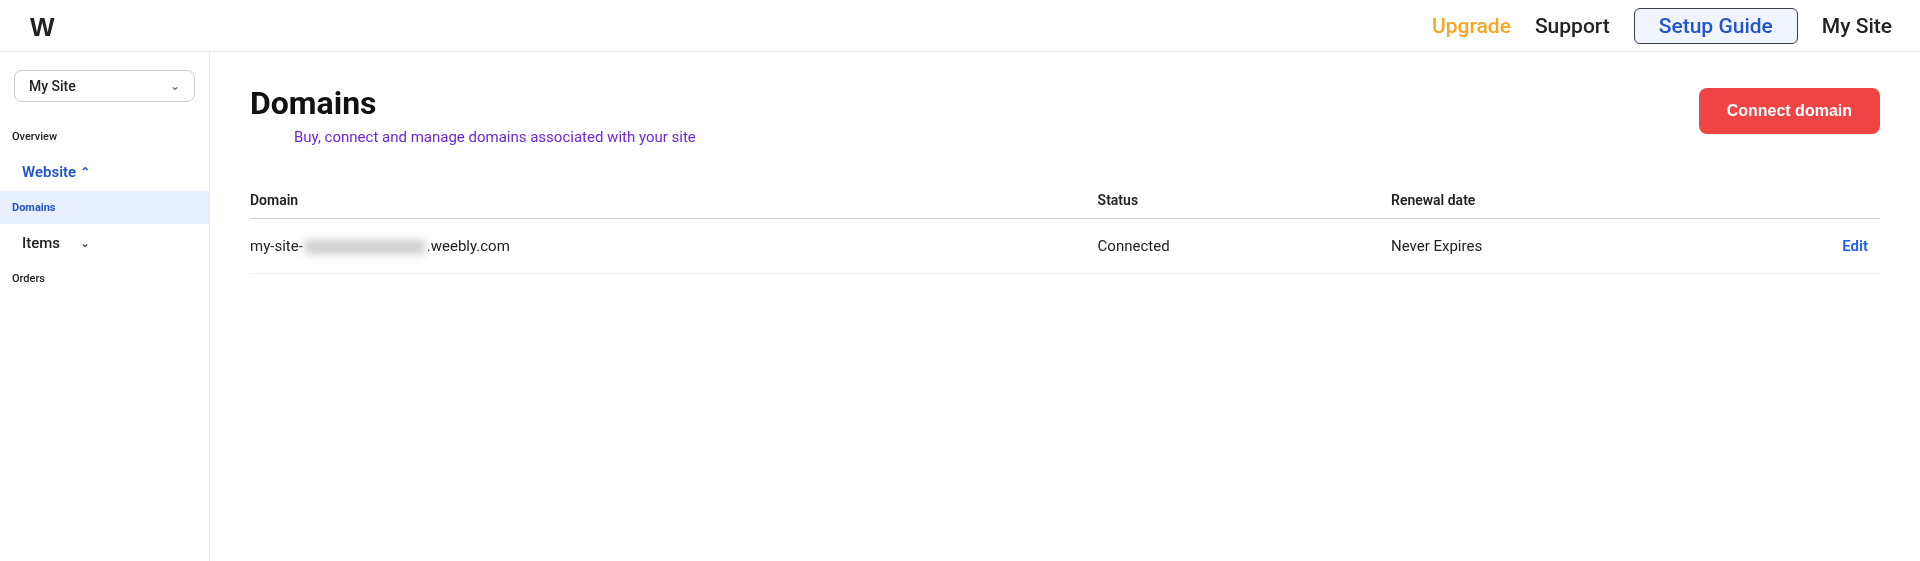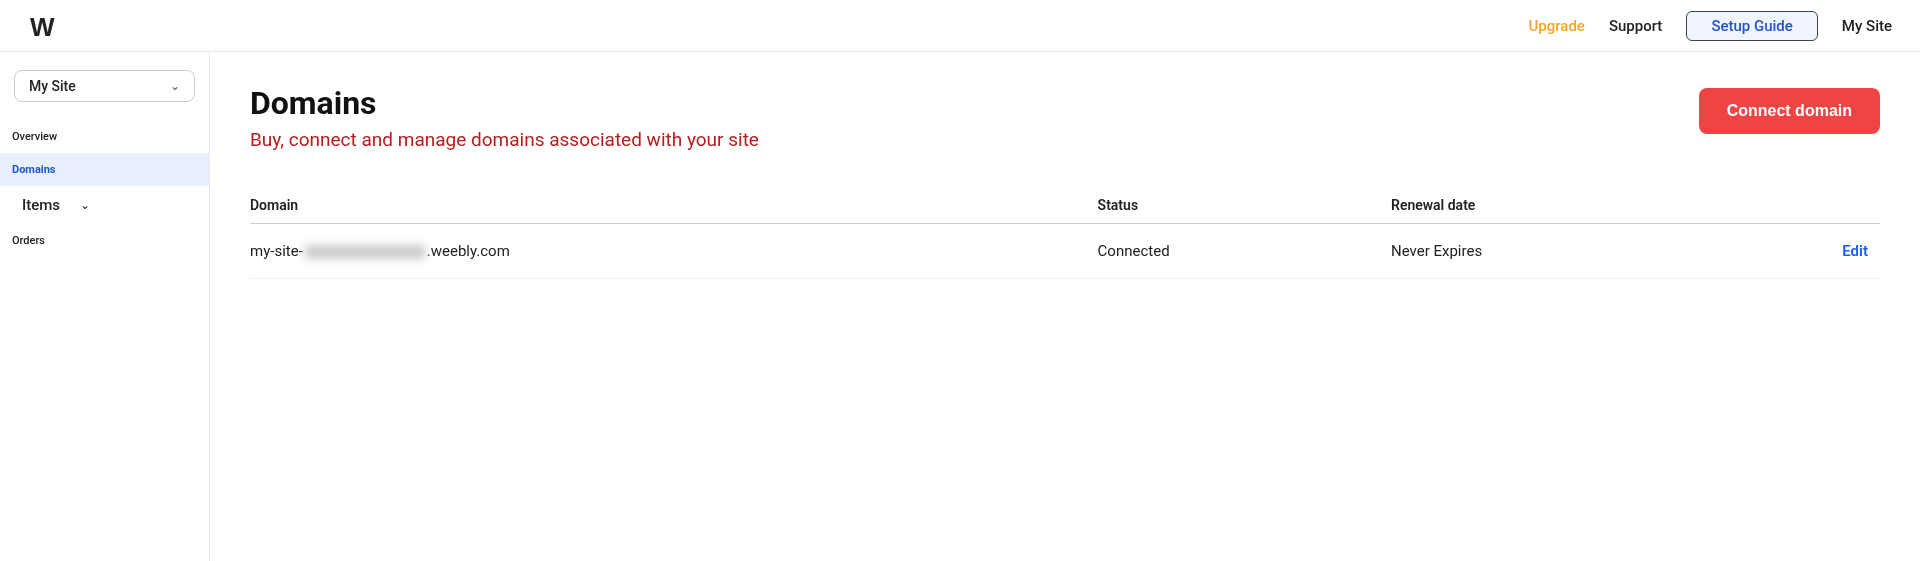--- a/index.html
+++ b/index.html
@@ -22,21 +22,21 @@
     .topnav-logo svg {
       width: 32px;
       height: 32px;
     }
     .topnav-links {
       display: flex;
       align-items: center;
       gap: 24px;
     }
     .topnav-link {
-      font-size: 15px;
+      font-size: 21px;
       color: #222;
       cursor: pointer;
       font-weight: 500;
     }
     .topnav-link.upgrade { color: #f5a623; }
     .topnav-link.setup-guide {
       background: #f0f4ff;
       color: #2255cc;
       border: 1px solid #404040;
       border-radius: 6px;
@@ -123,22 +123,23 @@
       justify-content: space-between;
       margin-bottom: 36px;
     }
     .page-title {
       font-size: 32px;
       font-weight: 700;
       color: #111;
       margin-bottom: 6px;
     }
     .page-subtitle {
-      font-size: 19px;
-      color: #b91c1c;
+      font-size: 15px;
+      color: #6d28d9;
+      margin-left: 44px;
     }
     .connect-domain-btn {
       background: #ef4444;
       color: #fff;
       border: none;
       border-radius: 8px;
       padding: 14px 28px;
       font-size: 16px;
       font-weight: 600;
       cursor: pointer;
@@ -208,20 +209,24 @@
 </nav>
 
 <div class="layout">
 
   <aside class="sidebar">
     <div class="site-selector">
       <span>My Site</span>
       <span class="chevron">⌄</span>
     </div>
     <div class="sidebar-item">Overview</div>
+    <div class="sidebar-section-header">
+      <span>Website</span>
+      <span class="chevron">⌃</span>
+    </div>
     <div class="sidebar-item active">Domains</div>
     <div class="sidebar-items-item">
       <span>Items</span>
       <span class="chevron">⌄</span>
     </div>
     <div class="sidebar-item">Orders</div>
   </aside>
 
   <main class="main">
     <div class="main-header">

